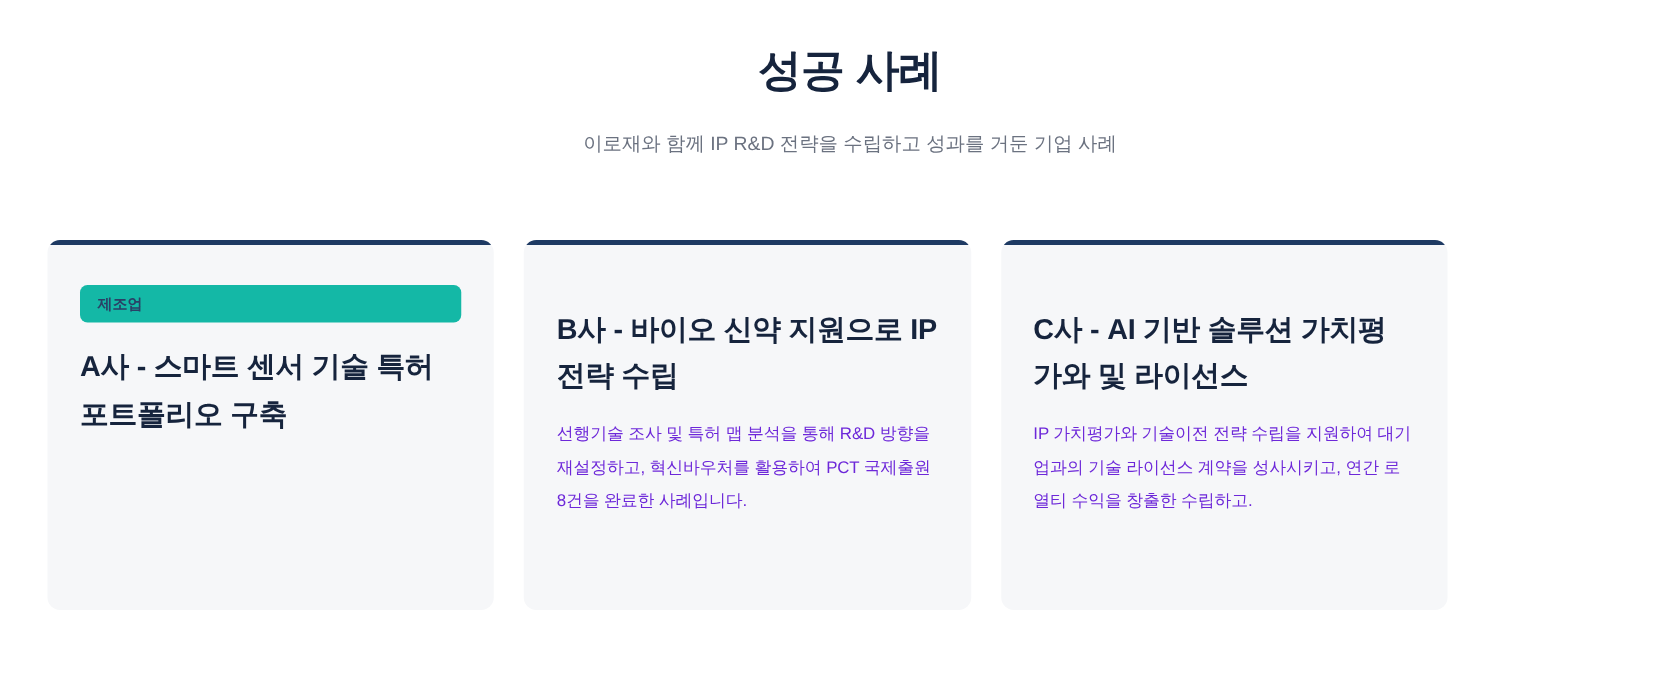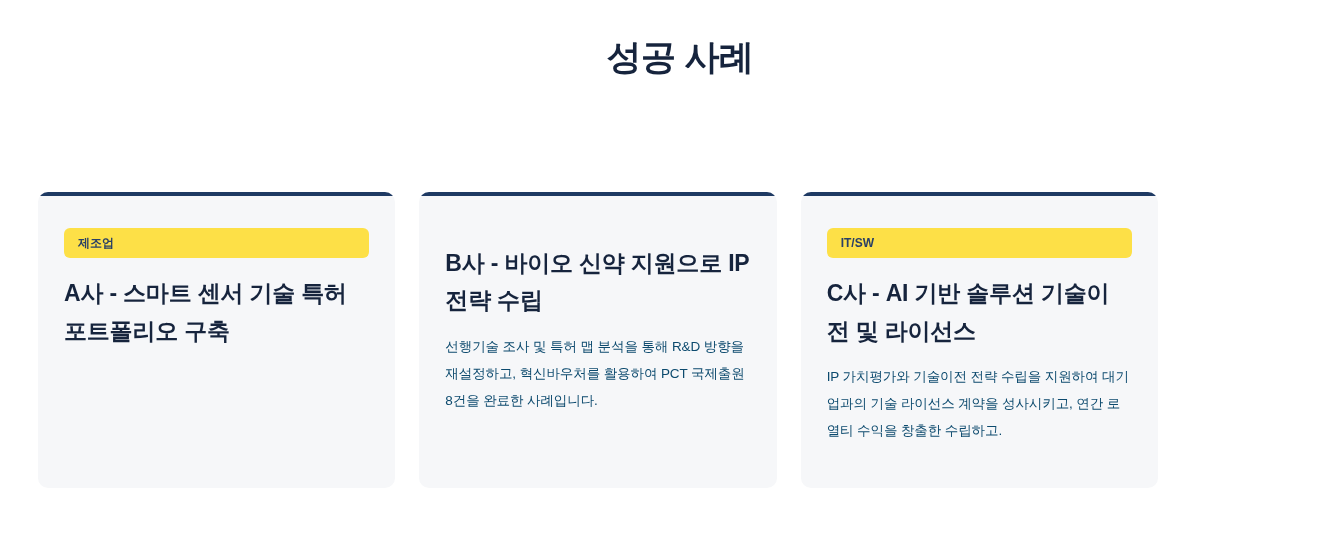--- a/index.html
+++ b/index.html
@@ -72,21 +72,21 @@
     width: 100%;
     height: 4px;
     background: #1e3a63;
     border-top-left-radius: 10px;
     border-top-right-radius: 10px;
   }
 
   .card-badge {
     display: block;
     width: 100%;
-    background: #fde047;
+    background: #14b8a6;
     border-radius: 6px;
     padding: 8px 14px;
     font-size: 12px;
     line-height: 1.2;
     font-weight: 700;
     color: #2a4066;
     letter-spacing: 0;
   }
 
   .card-title {
@@ -96,46 +96,46 @@
     font-weight: 700;
     color: #16243d;
     letter-spacing: -0.2px;
   }
 
   .card-desc {
     margin: 13px 0 0 0;
     font-size: 13.5px;
     line-height: 2.0;
     font-weight: 400;
-    color: #0c4a6e;
+    color: #6d28d9;
     letter-spacing: -0.1px;
   }
 </style>
 </head>
 <body>
 
 <div class="page">
 
   <div class="section-header">
     <h1 class="section-title">성공 사례</h1>
+    <p class="section-subtitle">이로재와 함께 IP R&amp;D 전략을 수립하고 성과를 거둔 기업 사례</p>
   </div>
 
   <div class="cards-grid">
 
     <article class="case-card">
       <span class="card-badge">제조업</span>
       <h2 class="card-title">A사 - 스마트 센서 기술 특허 포트폴리오 구축</h2>
     </article>
 
     <article class="case-card">
       <h2 class="card-title">B사 - 바이오 신약 지원으로 IP 전략 수립</h2>
       <p class="card-desc">선행기술 조사 및 특허 맵 분석을 통해 R&amp;D 방향을 재설정하고, 혁신바우처를 활용하여 PCT 국제출원 8건을 완료한 사례입니다.</p>
     </article>
 
     <article class="case-card">
-      <span class="card-badge">IT/SW</span>
-      <h2 class="card-title">C사 - AI 기반 솔루션 기술이전 및 라이선스</h2>
+      <h2 class="card-title">C사 - AI 기반 솔루션 가치평가와 및 라이선스</h2>
       <p class="card-desc">IP 가치평가와 기술이전 전략 수립을 지원하여 대기업과의 기술 라이선스 계약을 성사시키고, 연간 로열티 수익을 창출한 수립하고.</p>
     </article>
 
   </div>
 
 </div>
 
 </body></html>

